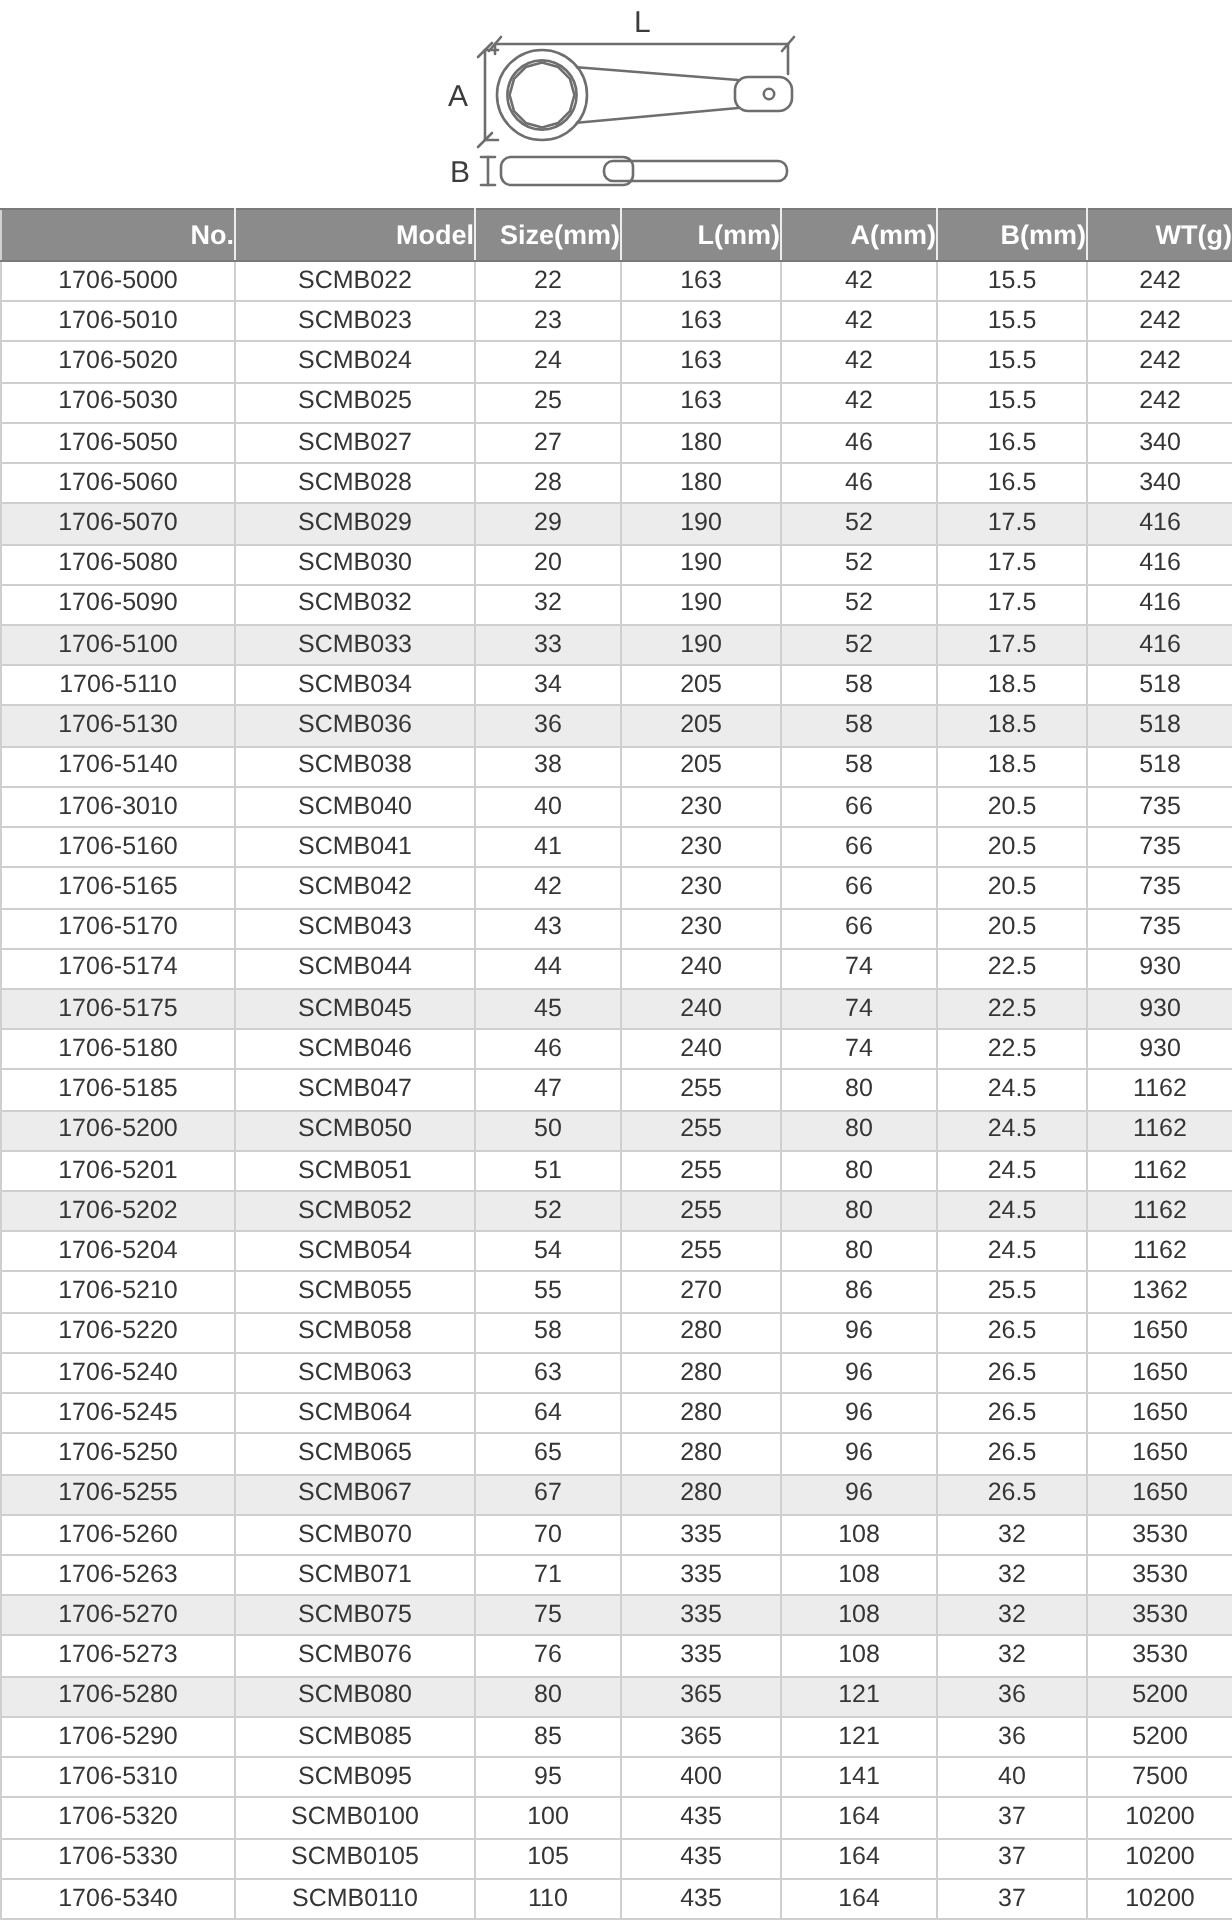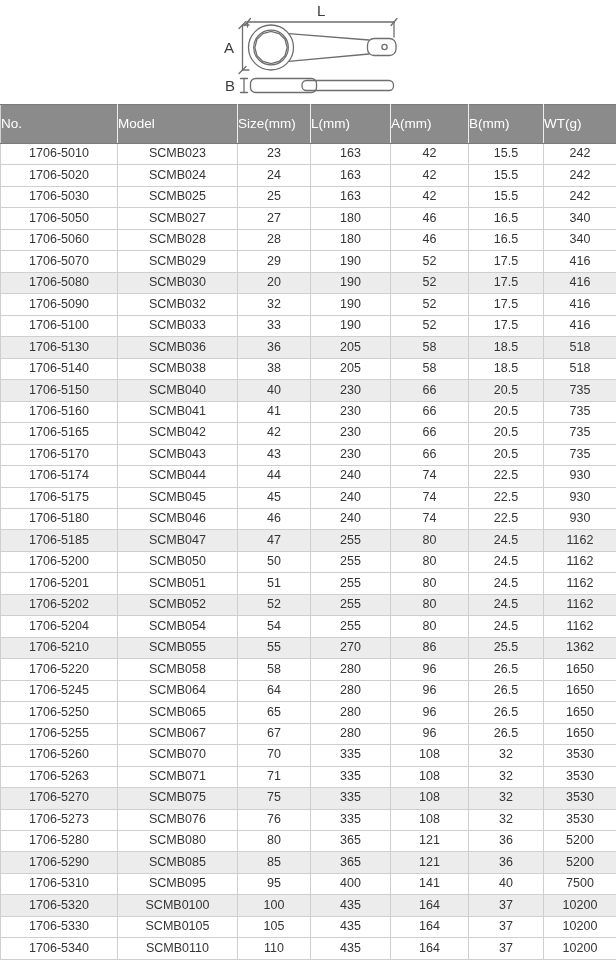--- a/index.html
+++ b/index.html
@@ -20,25 +20,25 @@
     width: 616px;
     height: 856px;
     border-collapse: collapse;
     table-layout: fixed;
     border-left: 1px solid #d2d2d2;
     border-right: 1px solid #d2d2d2;
   }
   .spec-table th {
     background: #8b8b8b;
     color: #ffffff;
-    font-weight: 400;
+    font-weight: 700;
     font-size: 13.5px;
-    height: 39px;
+    height: 26px;
     padding: 1px 0 2px 0;
-    text-align: left;
+    text-align: right;
     border-top: 1px solid #7a7a7a;
     border-bottom: 1px solid #7a7a7a;
     border-right: 1px solid #ededed;
     white-space: nowrap;
     overflow: hidden;
   }
   .spec-table th:last-child { border-right: 1px solid #7a7a7a; }
   .spec-table td {
     font-size: 12.5px;
     color: #353535;
@@ -127,20 +127,29 @@
         <th>Model</th>
         <th>Size(mm)</th>
         <th>L(mm)</th>
         <th>A(mm)</th>
         <th>B(mm)</th>
         <th>WT(g)</th>
       </tr>
   </thead>
   <tbody>
       <tr>
+        <td>1706-5000</td>
+        <td>SCMB022</td>
+        <td>22</td>
+        <td>163</td>
+        <td>42</td>
+        <td>15.5</td>
+        <td>242</td>
+      </tr>
+      <tr>
         <td>1706-5010</td>
         <td>SCMB023</td>
         <td>23</td>
         <td>163</td>
         <td>42</td>
         <td>15.5</td>
         <td>242</td>
       </tr>
       <tr>
         <td>1706-5020</td>
@@ -208,39 +217,48 @@
       <tr>
         <td>1706-5100</td>
         <td>SCMB033</td>
         <td>33</td>
         <td>190</td>
         <td>52</td>
         <td>17.5</td>
         <td>416</td>
       </tr>
       <tr>
+        <td>1706-5110</td>
+        <td>SCMB034</td>
+        <td>34</td>
+        <td>205</td>
+        <td>58</td>
+        <td>18.5</td>
+        <td>518</td>
+      </tr>
+      <tr>
         <td>1706-5130</td>
         <td>SCMB036</td>
         <td>36</td>
         <td>205</td>
         <td>58</td>
         <td>18.5</td>
         <td>518</td>
       </tr>
       <tr>
         <td>1706-5140</td>
         <td>SCMB038</td>
         <td>38</td>
         <td>205</td>
         <td>58</td>
         <td>18.5</td>
         <td>518</td>
       </tr>
       <tr>
-        <td>1706-5150</td>
+        <td>1706-3010</td>
         <td>SCMB040</td>
         <td>40</td>
         <td>230</td>
         <td>66</td>
         <td>20.5</td>
         <td>735</td>
       </tr>
       <tr>
         <td>1706-5160</td>
         <td>SCMB041</td>
@@ -352,20 +370,29 @@
       <tr>
         <td>1706-5220</td>
         <td>SCMB058</td>
         <td>58</td>
         <td>280</td>
         <td>96</td>
         <td>26.5</td>
         <td>1650</td>
       </tr>
       <tr>
+        <td>1706-5240</td>
+        <td>SCMB063</td>
+        <td>63</td>
+        <td>280</td>
+        <td>96</td>
+        <td>26.5</td>
+        <td>1650</td>
+      </tr>
+      <tr>
         <td>1706-5245</td>
         <td>SCMB064</td>
         <td>64</td>
         <td>280</td>
         <td>96</td>
         <td>26.5</td>
         <td>1650</td>
       </tr>
       <tr>
         <td>1706-5250</td>

